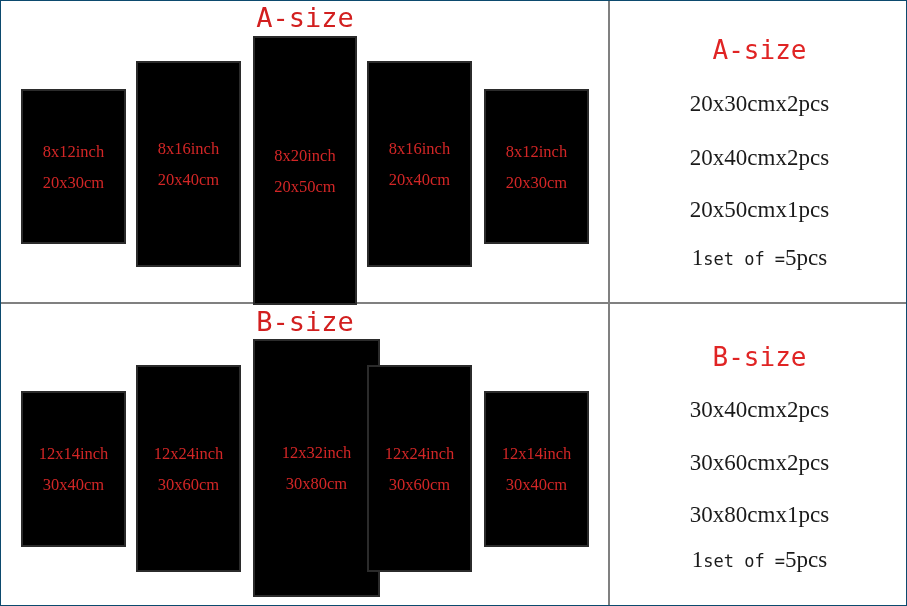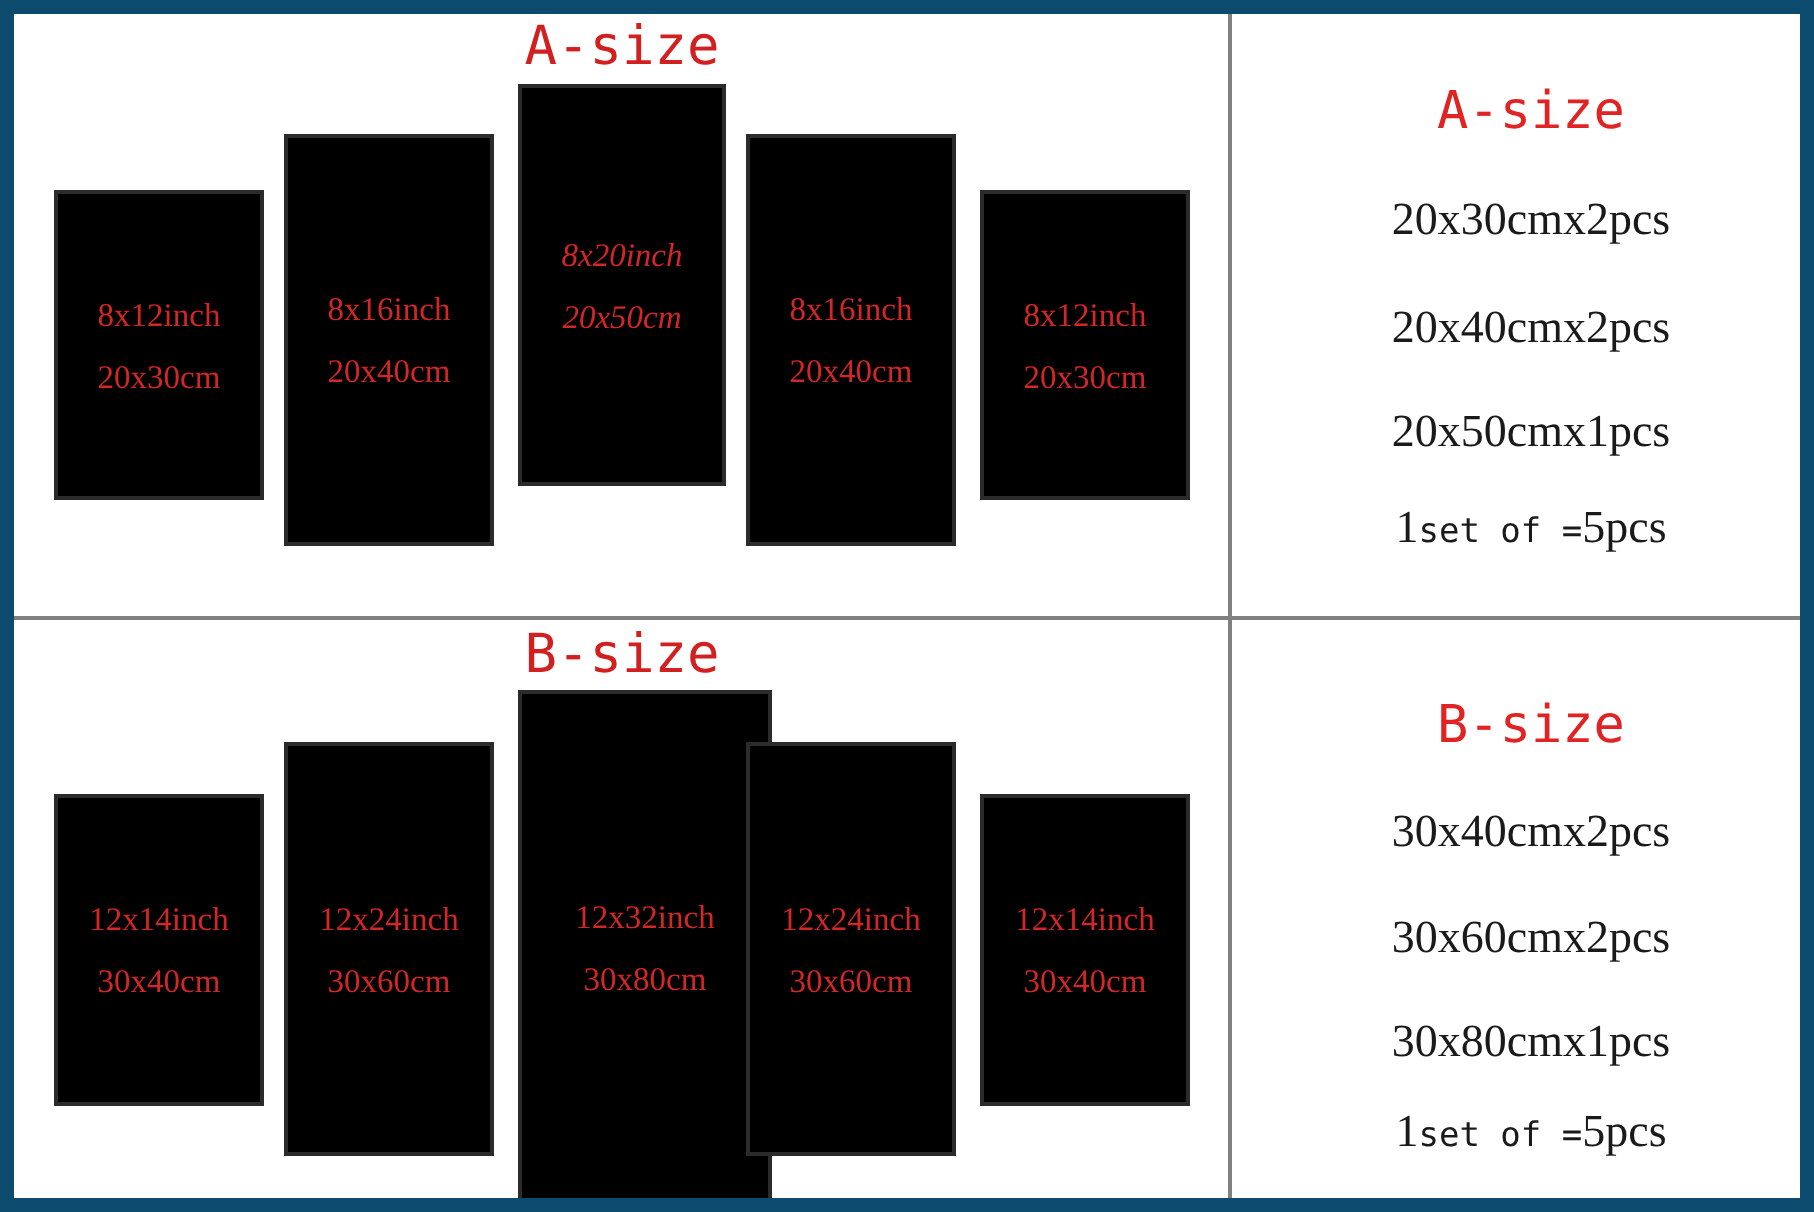--- a/index.html
+++ b/index.html
@@ -10,21 +10,21 @@
   body {
     font-family: "Liberation Serif", serif;
   }
   #page {
     position: relative;
     width: 907px;
     height: 606px;
     background: #ffffff;
     overflow: hidden;
     box-sizing: border-box;
-    border: 7px solid #0c4a6e;
+    border: 1px solid #0c4a6e;
   }
 
   
   .divider-h {
     position: absolute;
     left: 0;
     width: 907px;
     height: 2px;
     background: #808080;
   }
@@ -143,21 +143,21 @@
     <div class="frame" style="left:20px; top:88px; width:105px; height:155px;">
       <div class="line-inch">8x12inch</div>
       <div class="line-cm">20x30cm</div>
     </div>
 
     <div class="frame" style="left:135px; top:60px; width:105px; height:206px;">
       <div class="line-inch">8x16inch</div>
       <div class="line-cm">20x40cm</div>
     </div>
 
-    <div class="frame" style="left:252px; top:35px; width:104px; height:201px;font-style:italic;">
+    <div class="frame" style="left:252px; top:35px; width:104px; height:269px;">
       <div class="line-inch">8x20inch</div>
       <div class="line-cm">20x50cm</div>
     </div>
 
     <div class="frame" style="left:366px; top:60px; width:105px; height:206px;">
       <div class="line-inch">8x16inch</div>
       <div class="line-cm">20x40cm</div>
     </div>
 
     <div class="frame" style="left:483px; top:88px; width:105px; height:155px;">

